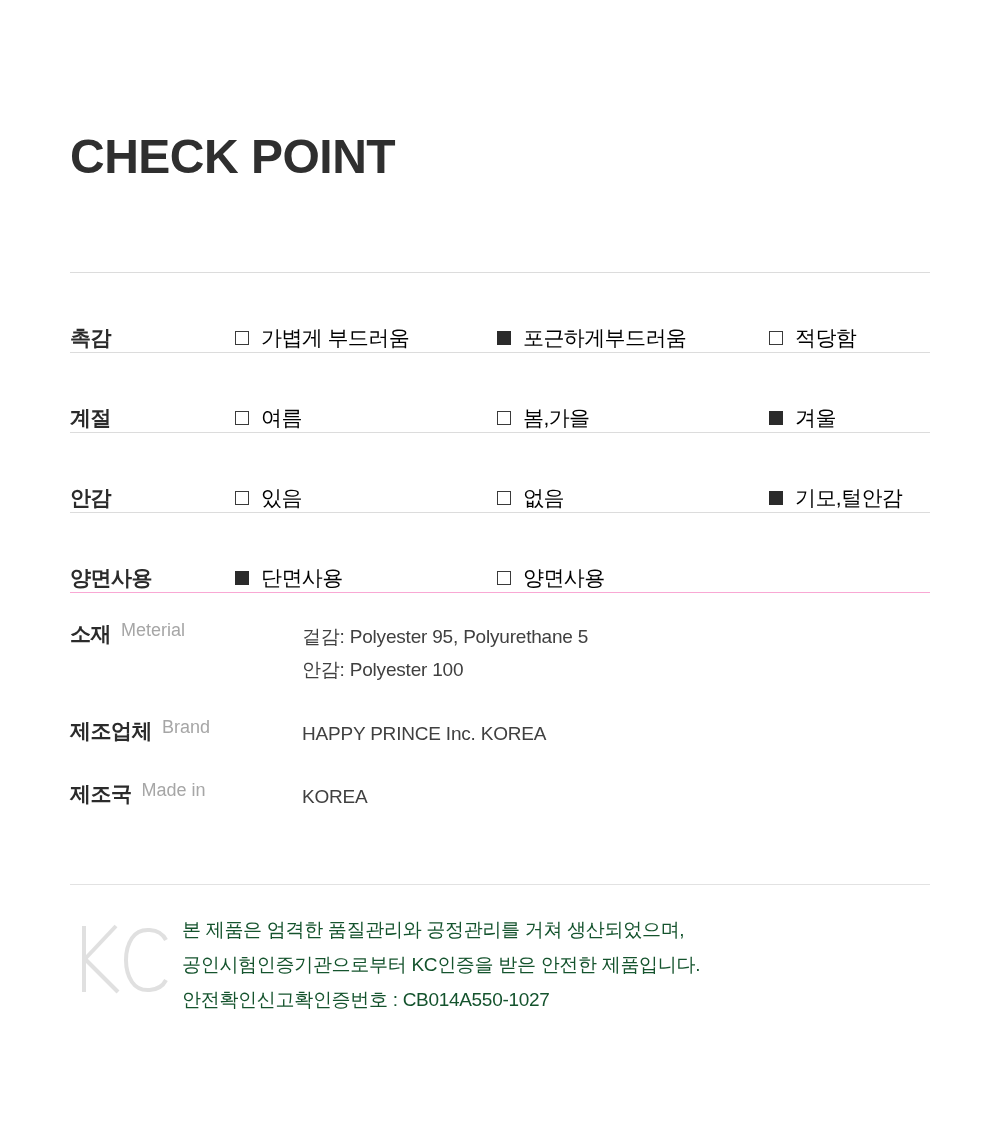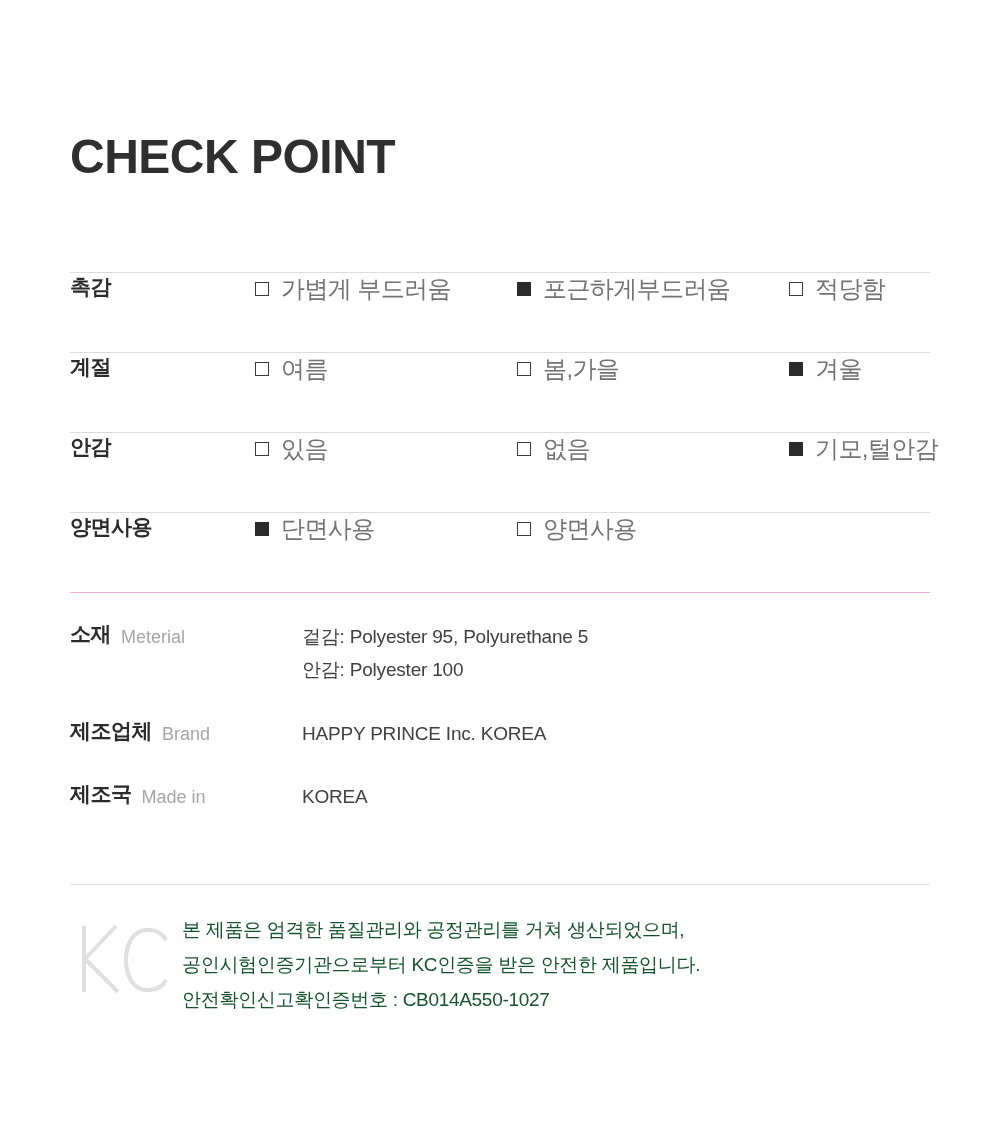--- a/index.html
+++ b/index.html
@@ -36,46 +36,45 @@
   
   .check-table {
     position: absolute;
     left: 70px;
     top: 272px;
     width: 860px;
     border-top: 1px solid #dcdcdc;
   }
   .check-row {
     display: flex;
-    align-items: flex-start;
+    align-items: flex-end;
     height: 79px;
     border-bottom: 1px solid #dcdcdc;
-    gap: 20px;
   }
   .check-row:last-child {
     border-bottom: 1px solid #f9a8d4;
   }
   .row-label {
     width: 165px;
     flex: 0 0 165px;
     font-size: 21px;
     font-weight: bold;
     color: #2b2b2b;
     letter-spacing: -0.5px;
   }
   .opts {
     display: flex;
     flex: 1 1 auto;
     align-items: center;
   }
   .opt {
     display: flex;
     align-items: center;
-    font-size: 24px;
-    color: #737373;
+    font-size: 21px;
+    color: #000000;
     letter-spacing: -0.6px;
     white-space: nowrap;
   }
   .opt .box {
     width: 14px;
     height: 14px;
     box-sizing: border-box;
     border: 1.5px solid #3a3a3a;
     margin-right: 12px;
     display: inline-block;
@@ -109,21 +108,21 @@
   .spec-row {
     display: flex;
     align-items: flex-start;
     margin-bottom: 30px;
   }
   .spec-row:last-child { margin-bottom: 0; }
   .spec-label {
     width: 232px;
     flex: 0 0 232px;
     display: flex;
-    align-items: flex-end;
+    align-items: flex-start;
   }
   .spec-ko {
     font-size: 21px;
     font-weight: bold;
     color: #2b2b2b;
     letter-spacing: -0.5px;
   }
   .spec-en {
     font-size: 18px;
     color: #a6a6a6;

